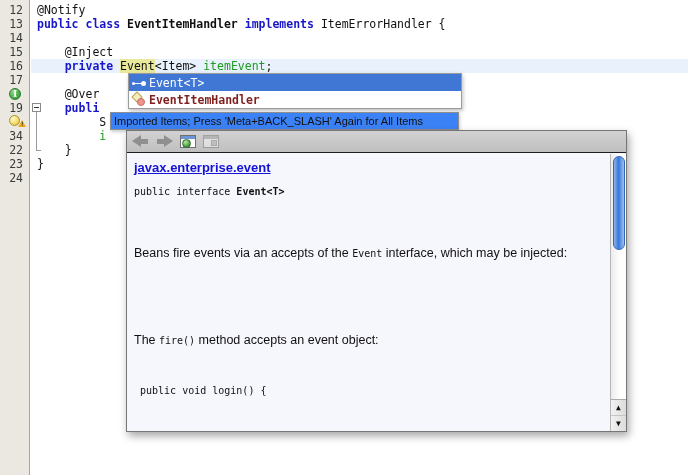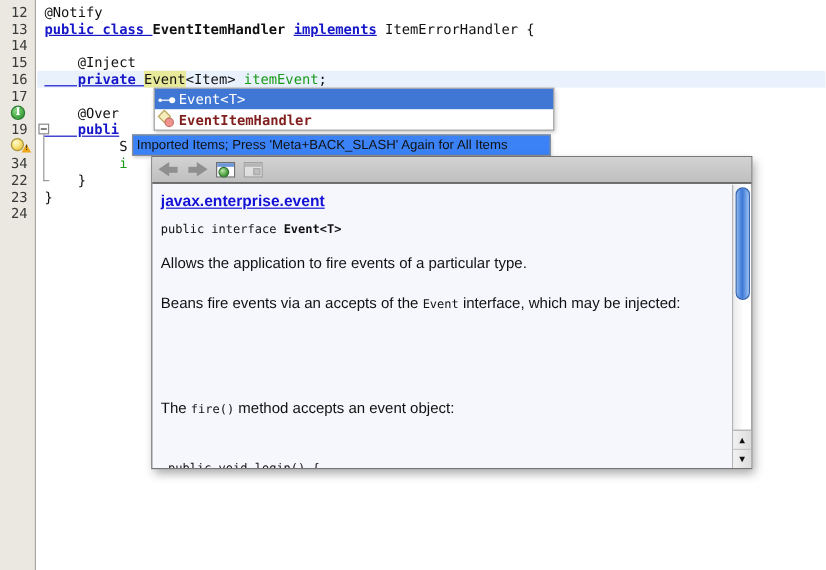--- a/index.html
+++ b/index.html
@@ -30,21 +30,21 @@
   .fold-box { position:absolute; left:32px; top:103px; width:9px; height:9px;
               background:#fdfdfd; border:1px solid #8a8a8a; }
   .fold-box span { position:absolute; left:1px; top:3px; width:5px; height:1px; background:#333; }
   .fold-guide { position:absolute; left:36px; top:112px; width:5px; height:39px;
                 border-left:1px solid #9a9a9a; border-bottom:1px solid #9a9a9a; }
 
   
   .current-line { position:absolute; left:31px; top:59px; right:0; height:14px; background:#e8f1fc; }
   .code-line { position:absolute; left:31px; padding-left:6px; height:14px;
                font-size:11.5px; line-height:14px; color:#111; white-space:pre; }
-  .kw   { color:#1717c9; font-weight:bold;text-decoration:underline; }
+  .kw   { color:#1717c9; font-weight:bold; }
   .cls  { color:#111; font-weight:bold; }
   .fld  { color:#1c9b1c; }
   .occ  { background:#e8e99a; }
 
   
   .completion { position:absolute; left:128px; top:73px; width:334px; background:#fff;
                 border:1px solid #9a9a9a; box-shadow:1px 2px 4px rgba(0,0,0,0.25); }
   .ci { height:17px; display:flex; align-items:center; font-size:11.5px; white-space:pre;
         color:#111; padding-left:2px; }
   .ci.selected { background:#4177d4; color:#ffffff; }
@@ -60,21 +60,21 @@
   .cl-circle { position:absolute; left:6px; top:5px; width:8px; height:8px; border-radius:50%;
                background:#f0938d; border:1px solid #c4706a; }
 
   
   .tipbar { position:absolute; left:110px; top:112px; width:349px; height:18px; background:#3b82f6;
             border:1px solid #8e8e8e; font-family:"Liberation Sans", sans-serif; font-size:11px;
             line-height:16px; color:#111; padding-left:3px; white-space:nowrap; overflow:hidden;
             box-shadow:1px 2px 3px rgba(0,0,0,0.2); }
 
   
-  .docpop { position:absolute; left:126px; top:130px; width:501px; height:261px;
+  .docpop { position:absolute; left:126px; top:130px; width:501px; height:302px;
             border:1px solid #767676; background:#f6f6fd;
             box-shadow:2px 4px 8px rgba(0,0,0,0.35); }
   .doc-toolbar { position:absolute; left:0; top:0; right:0; height:22px;
                  background:linear-gradient(#d2d2d2,#bfbfbf); border-bottom:1px solid #1d1d1d;
                  display:flex; align-items:center; gap:7px; padding-left:5px; }
   .tb-arrow { width:17px; height:13px; position:relative; }
   .tb-arrow .head { position:absolute; top:0; width:0; height:0;
                     border-top:6.5px solid transparent; border-bottom:6.5px solid transparent; }
   .tb-arrow .tail { position:absolute; top:4px; width:8px; height:5px; background:#8f8f8f; }
   .tb-back .head { left:0; border-right:9px solid #8f8f8f; }
@@ -191,21 +191,20 @@
         </span>
     </div>
 
     <div class="doc-content">
       <div class="doc-abs" style="top:6px">
         <a href="#" class="doc-link">javax.enterprise.event</a>
       </div>
       <div class="doc-abs mono" style="top:32px">
         <span>public interface </span><span class="decl-name">Event&lt;T&gt;</span>
       </div>
-      <div class="doc-abs" style="top:58px">Allows the application to fire events of a particular type.</div>
       <div class="doc-abs" style="top:92px; width:478px">
         <span>Beans fire events via an accepts of the </span><span class="mono">Event</span><span> interface, which may be injected:</span>
       </div>
       <div class="doc-abs" style="top:179px">
         <span>The </span><span class="mono">fire()</span><span> method accepts an event object:</span>
       </div>
       <div class="doc-abs mono doc-code" style="top:197px">
         <div> public void login() {</div>
         
         

